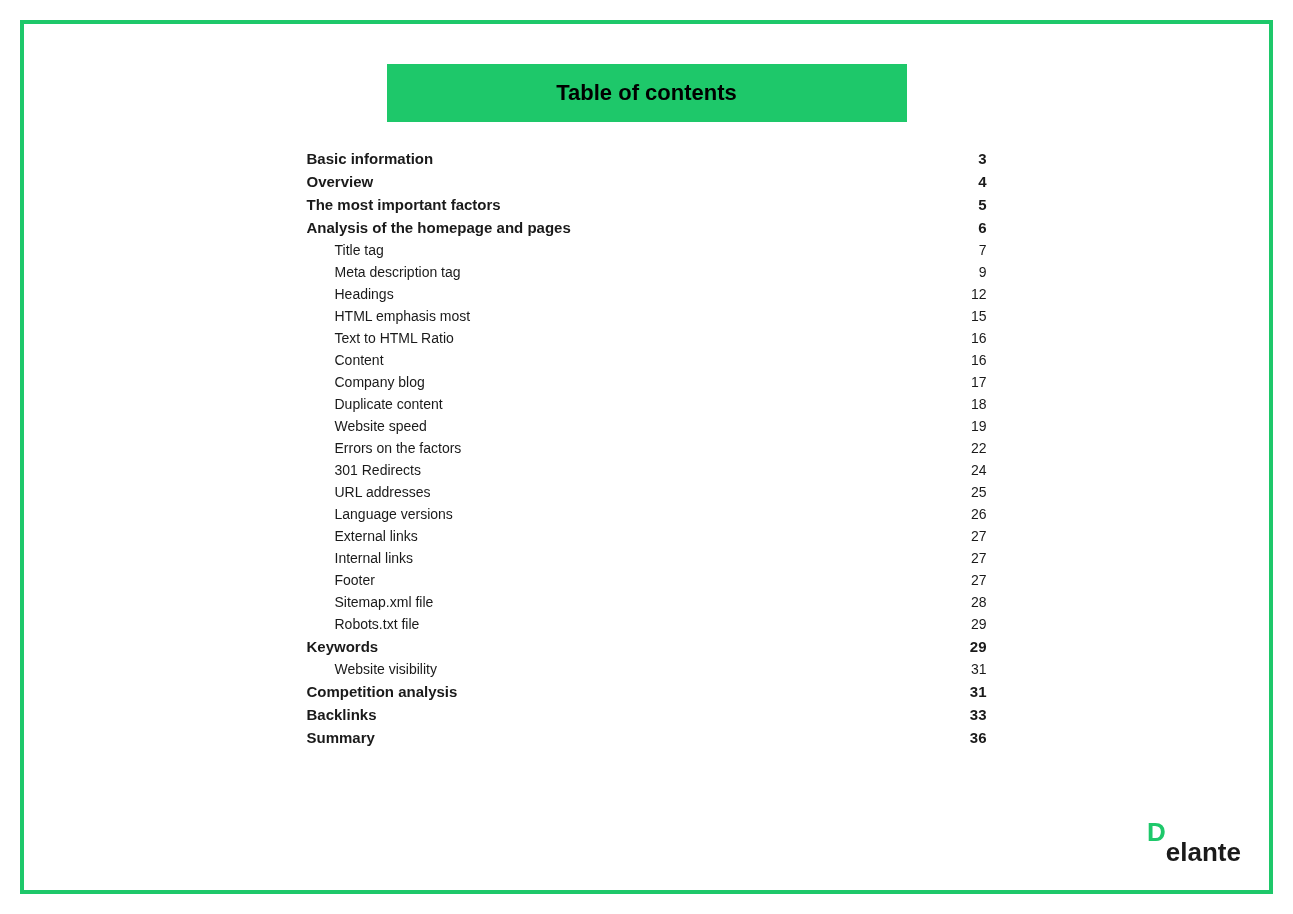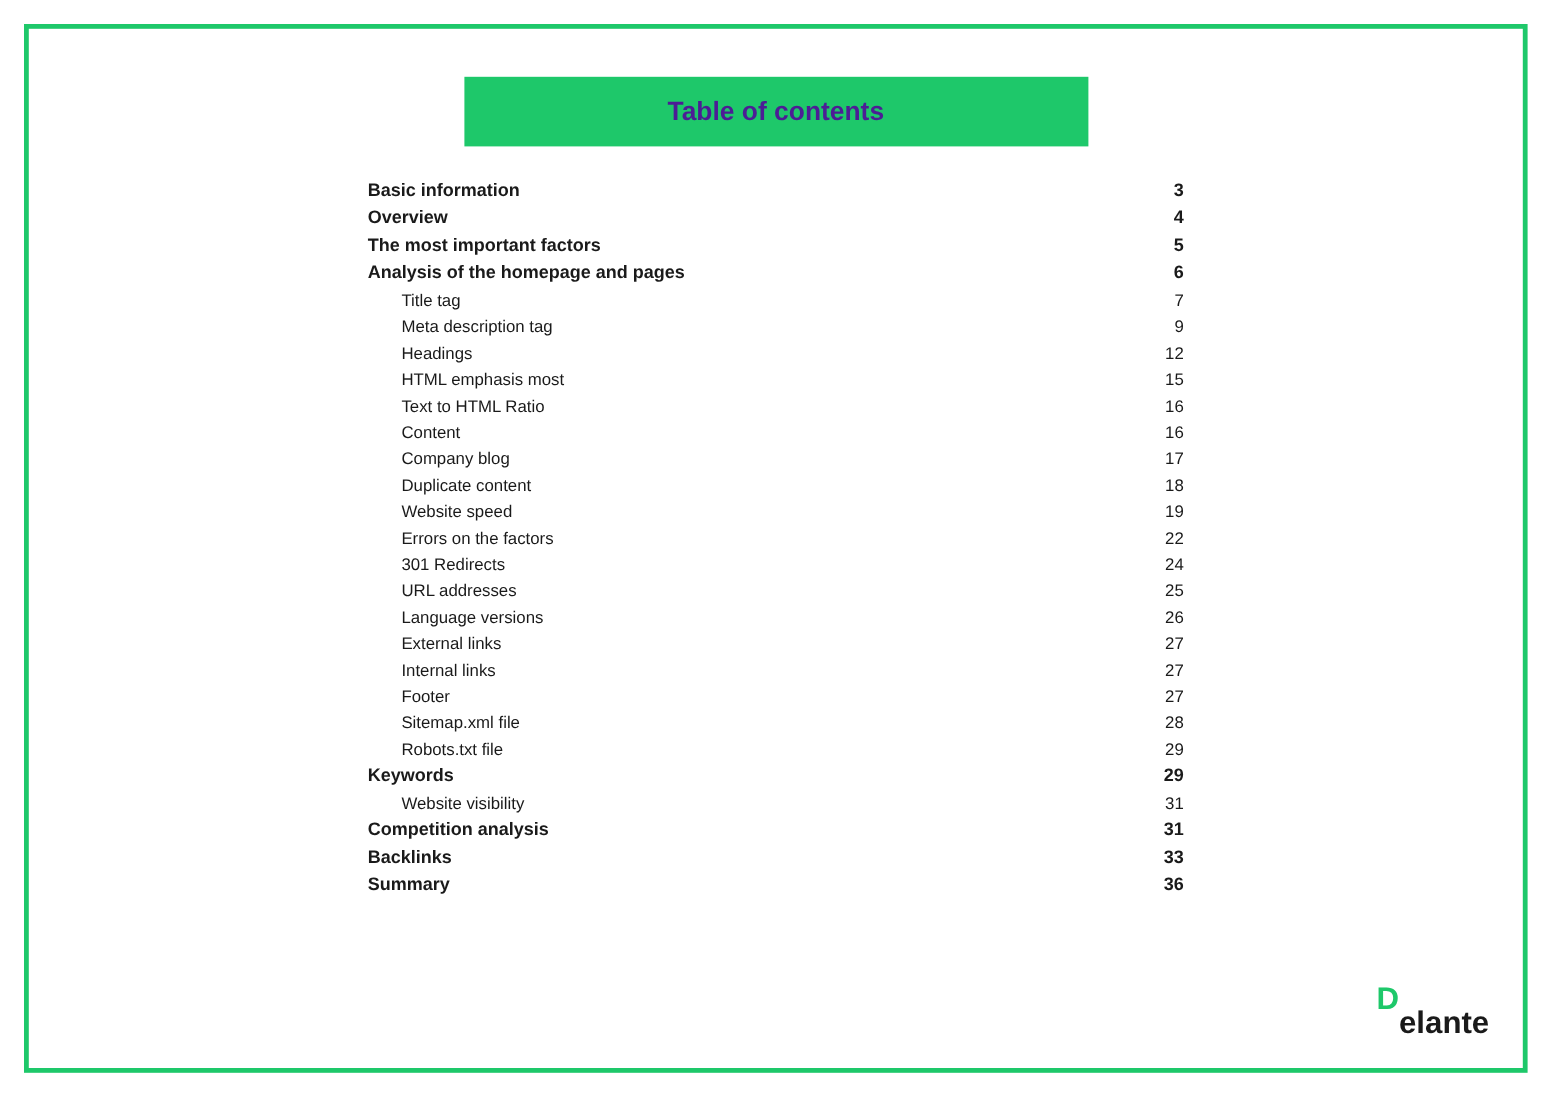--- a/index.html
+++ b/index.html
@@ -34,21 +34,21 @@
       background-color: #1ec86a;
       width: 520px;
       padding: 16px 30px;
       margin-bottom: 28px;
       display: flex;
       align-items: center;
       justify-content: center;
     }
 
     .toc-header-text {
-      color: #4c1d95;
+      color: #000000;
       font-size: 22px;
       font-weight: 700;
     }
 
     .toc-content {
       width: 680px;
     }
 
     .toc-row {
       display: flex;

